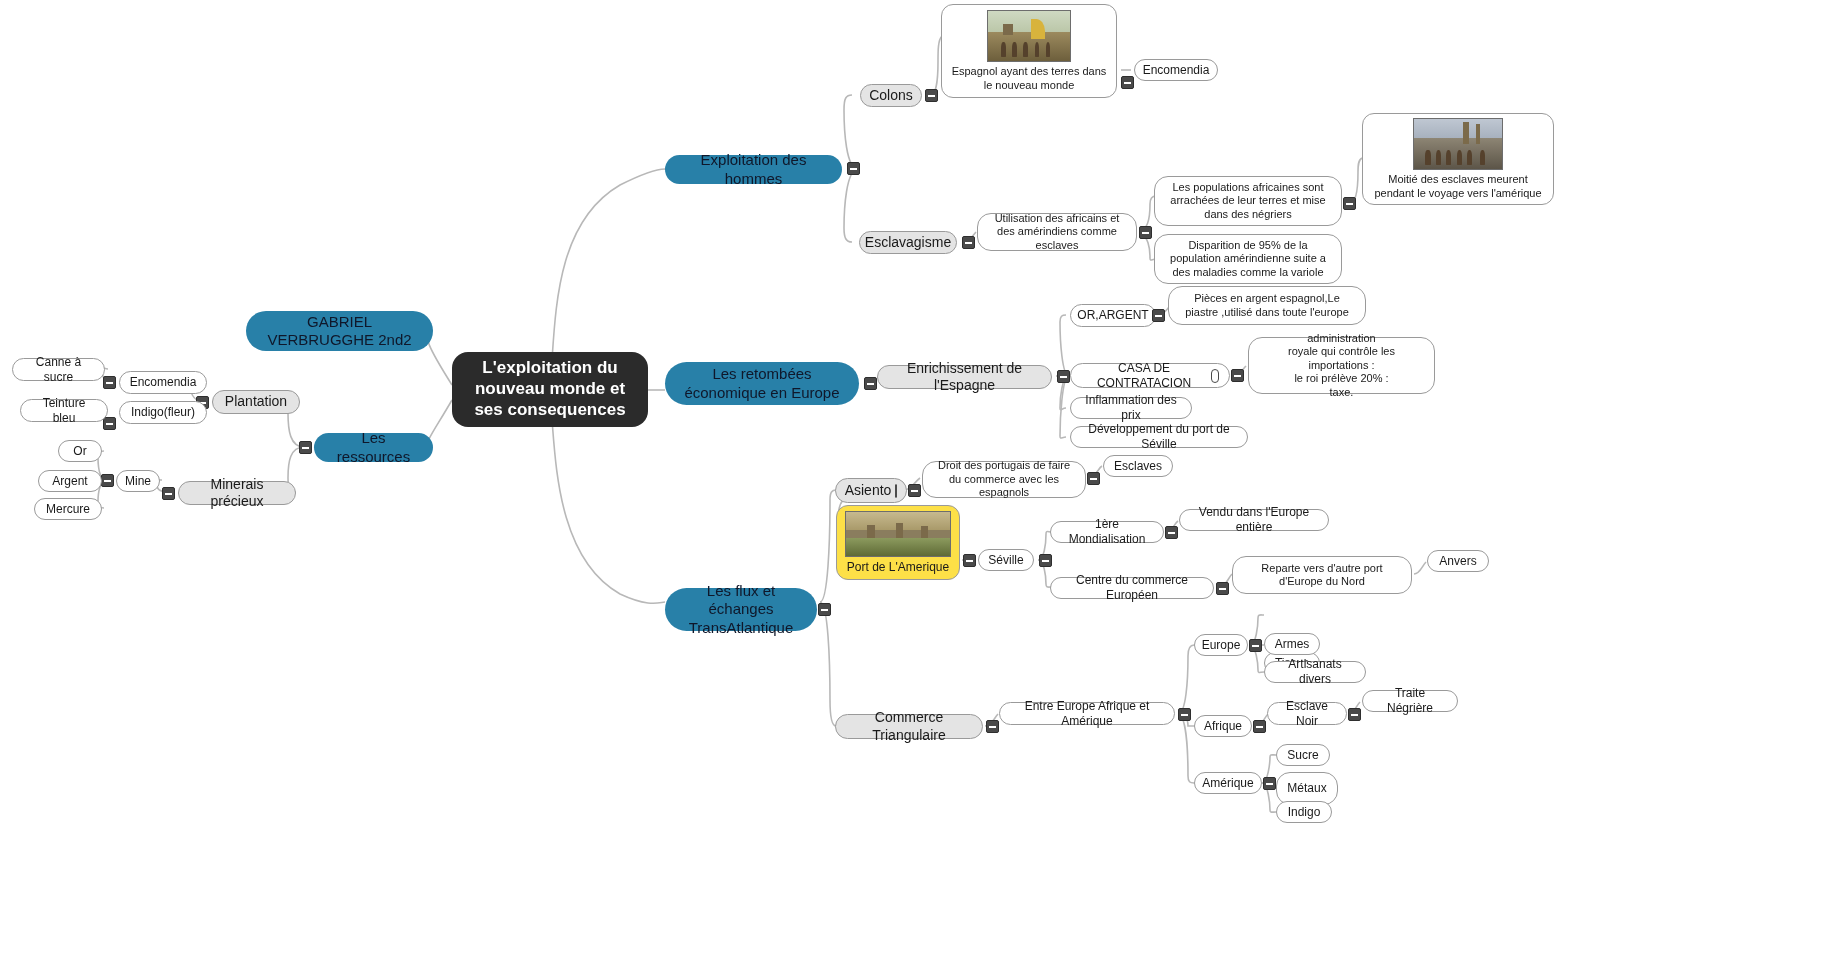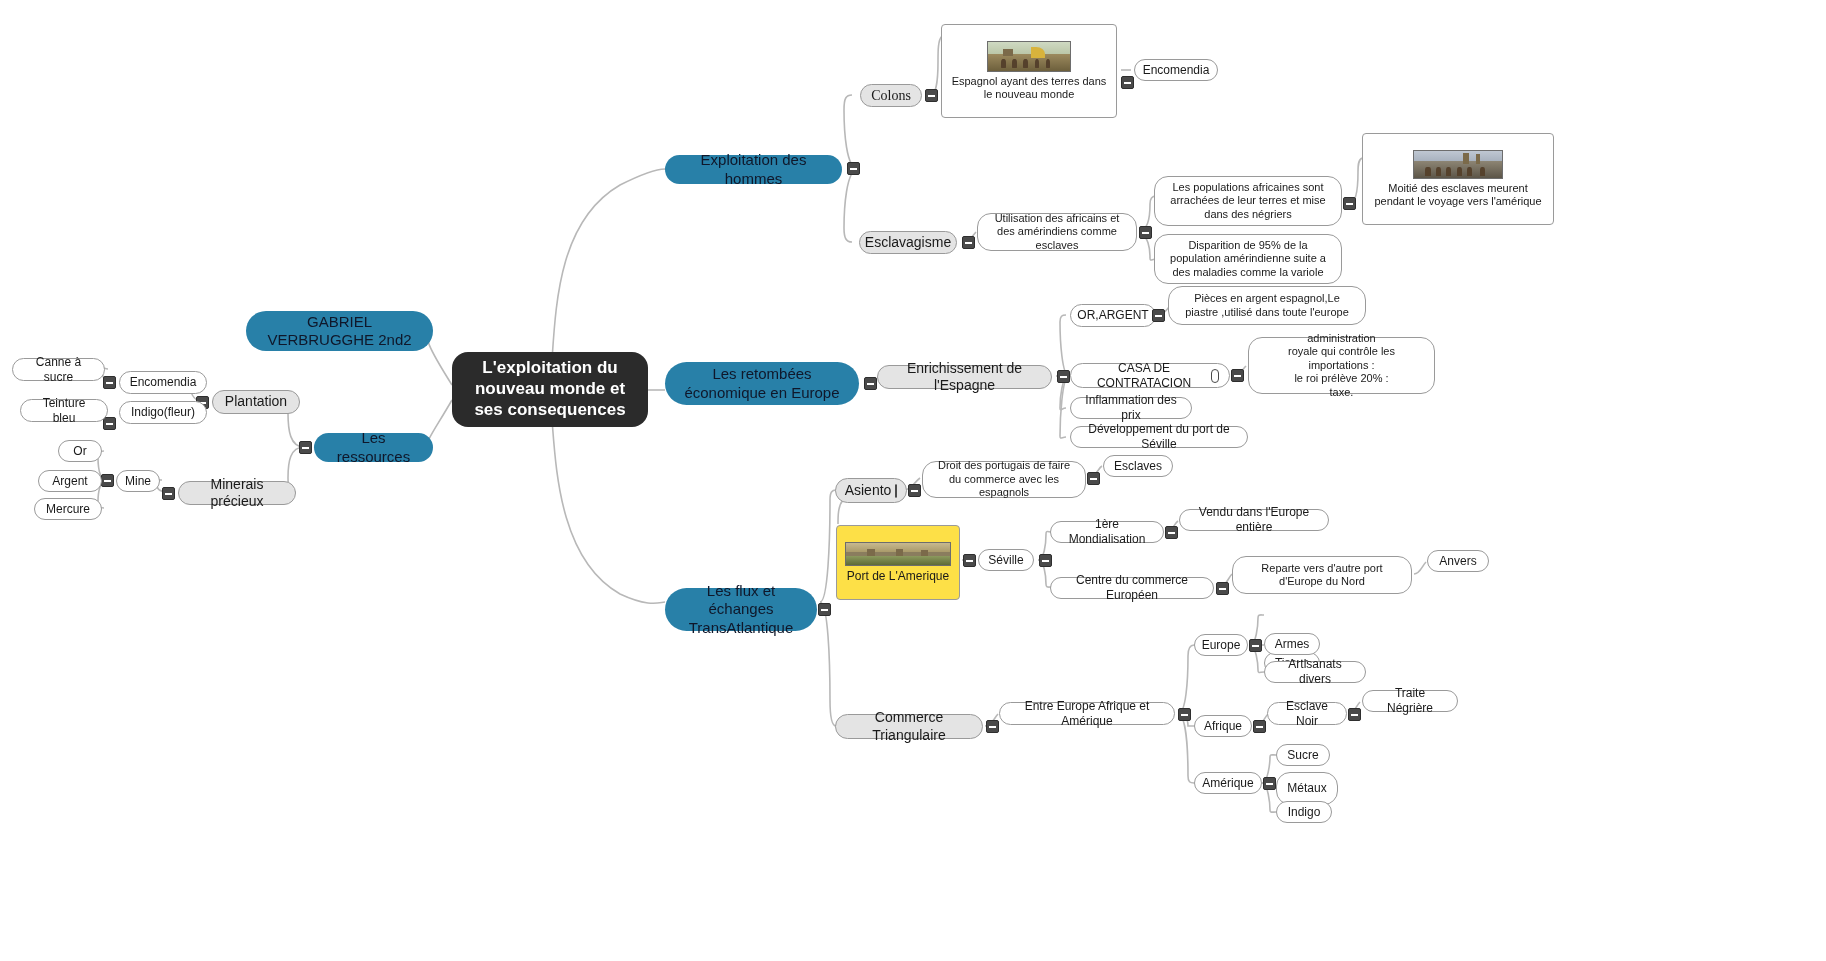--- a/index.html
+++ b/index.html
@@ -64,26 +64,25 @@
     font-size: 12px;
     border: 1px solid #9a9a9a;
     border-radius: 14px;
     padding: 3px 10px;
   }
   .plain.sm { font-size: 11px; }
   
   .imgnode {
     background: #ffffff;
     border: 1px solid #9a9a9a;
-    border-radius: 4px;
+    border-radius: 12px;
     flex-direction: column;
-    padding: 16px 6px;
+    padding: 4px 6px;
     font-size: 11px;
     color: #1a1a1a;
-    margin-top: 20px;
   }
   .imgnode.shaded {
     background: #fde047;
   }
   .thumb {
     display: block;
     border: 1px solid #6d6d6d;
     background: #8a7d5e;
     position: relative;
     overflow: hidden;
@@ -274,21 +273,21 @@
   <div class="node plain" style="left:116px; top:470px; width:44px; height:22px;">Mine</div>
   <div class="toggle" style="left:101px; top:474px;"></div>
 
   <div class="node plain" style="left:58px; top:440px; width:44px; height:22px;">Or</div>
   <div class="node plain" style="left:38px; top:470px; width:64px; height:22px;">Argent</div>
   <div class="node plain" style="left:34px; top:498px; width:68px; height:22px;">Mercure</div>
 
   <div class="node blue" style="left:665px; top:155px; width:177px; height:29px;">Exploitation des hommes</div>
   <div class="toggle" style="left:847px; top:162px;"></div>
 
-  <div class="node grey" style="left:860px; top:84px; width:62px; height:23px;font-family:Liberation Serif, serif;">Colons</div>
+  <div class="node grey" style="left:860px; top:84px; width:62px; height:23px;">Colons</div>
   <div class="toggle" style="left:925px; top:89px;"></div>
 
   <div class="node imgnode" style="left:941px; top:4px; width:176px; height:94px;">
     <span class="thumb" style="width:82px; height:50px;">
       <span class="sky"></span><span class="land"></span>
       <span class="sail" style="left:52%; top:16%; width:18%; height:40%; border-radius:0 60% 0 0;"></span>
       <span class="ship" style="left:18%; top:26%; width:12%; height:22%;"></span>
       <span class="figs"><i style="left:10%"></i><i style="left:26%"></i><i style="left:42%"></i><i style="left:58%"></i><i style="left:74%"></i></span>
     </span>
     <span class="cap">Espagnol ayant des terres dans le nouveau monde</span>

